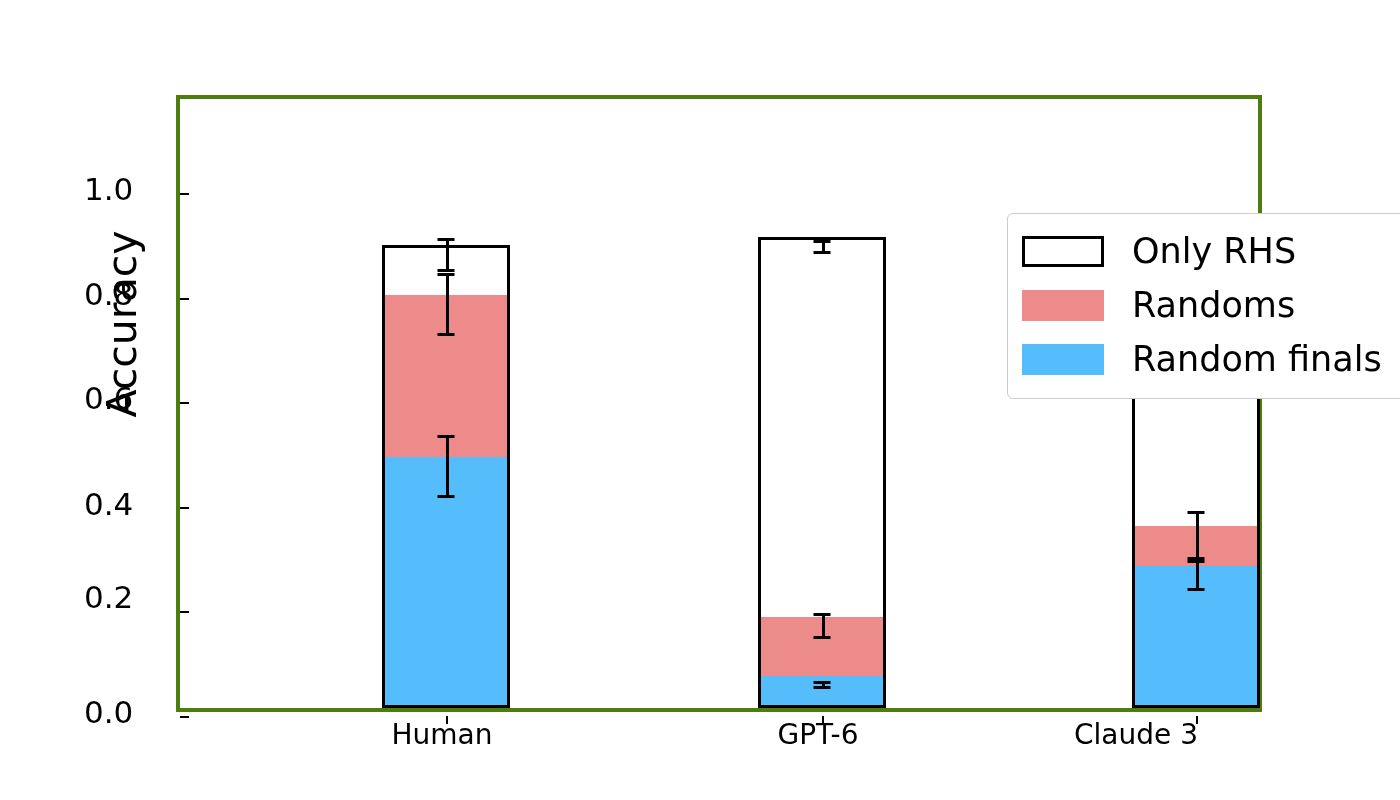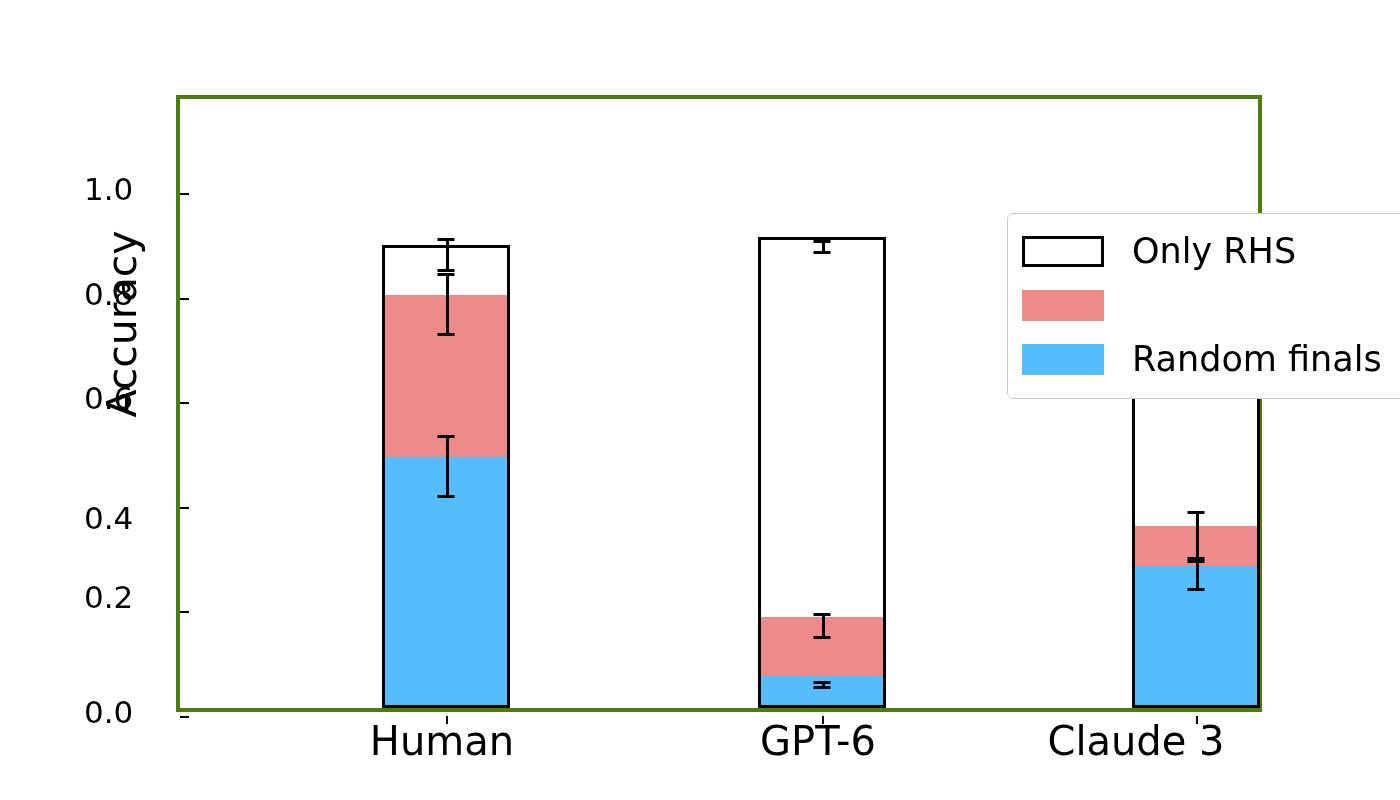--- a/index.html
+++ b/index.html
@@ -62,21 +62,21 @@
     left: 0px;
     width: 9px;
     height: 0;
     border-top: 2px solid #000000;
   }
 
   
   .x-tick-label {
     position: absolute;
     top: 718px;
-    font-size: 40px;
+    font-size: 28px;
     color: #000000;
     text-align: center;
     white-space: nowrap;
     transform: translateX(-50%);
   }
   .x-tick-mark {
     position: absolute;
     top: 0px;
     width: 0;
     height: 8px;
@@ -222,33 +222,34 @@
       </div>
 
     <div id="legend">
       <div id="legend-rows">
           <div class="legend-row">
             <div class="legend-swatch" style="background: rgb(255, 255, 255); border: 3px solid rgb(0, 0, 0);"></div>
             <div class="legend-text">Only RHS</div>
           </div>
           <div class="legend-row">
             <div class="legend-swatch" style="background: rgb(237, 138, 138);"></div>
+            <div class="legend-text">Randoms</div>
           </div>
           <div class="legend-row">
             <div class="legend-swatch" style="background: rgb(85, 189, 251);"></div>
             <div class="legend-text">Random finals</div>
           </div>
         </div>
     </div>
   </div>
 
   <div id="y-tick-labels-layer">
       <div class="y-tick-label" style="top: 712px; right: 1236px;">0.0</div>
       <div class="y-tick-label" style="top: 597px; right: 1236px;">0.2</div>
-      <div class="y-tick-label" style="top: 518px; right: 1236px;">0.4</div>
+      <div class="y-tick-label" style="top: 504px; right: 1236px;">0.4</div>
       <div class="y-tick-label" style="top: 398.271px; right: 1236px;">0.6</div>
       <div class="y-tick-label" style="top: 293.695px; right: 1236px;">0.8</div>
       <div class="y-tick-label" style="top: 189.119px; right: 1236px;">1.0</div>
     </div>
 
   <div id="x-tick-labels-layer">
       <div class="x-tick-label" style="left: 442px;">Human</div>
       <div class="x-tick-label" style="left: 818px;">GPT-6</div>
       <div class="x-tick-label" style="left: 1136px;">Claude 3</div>
     </div>

